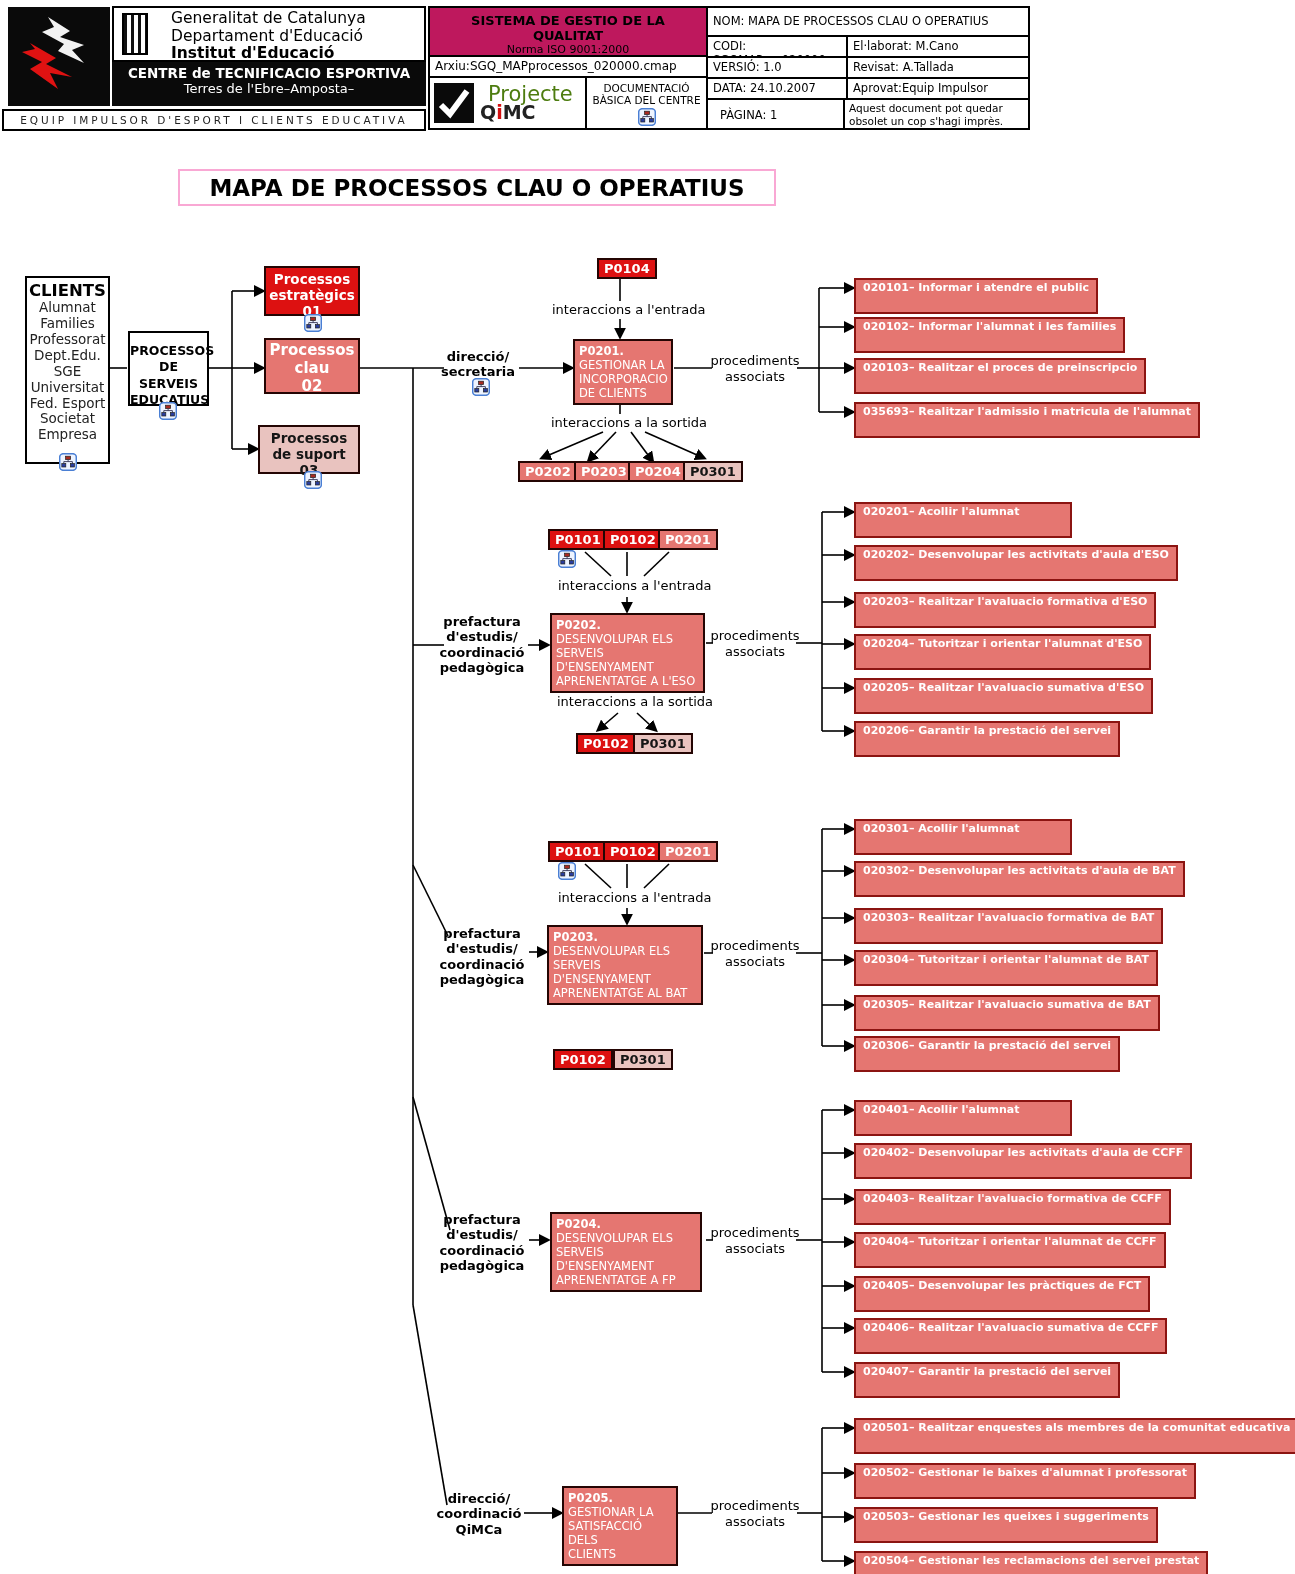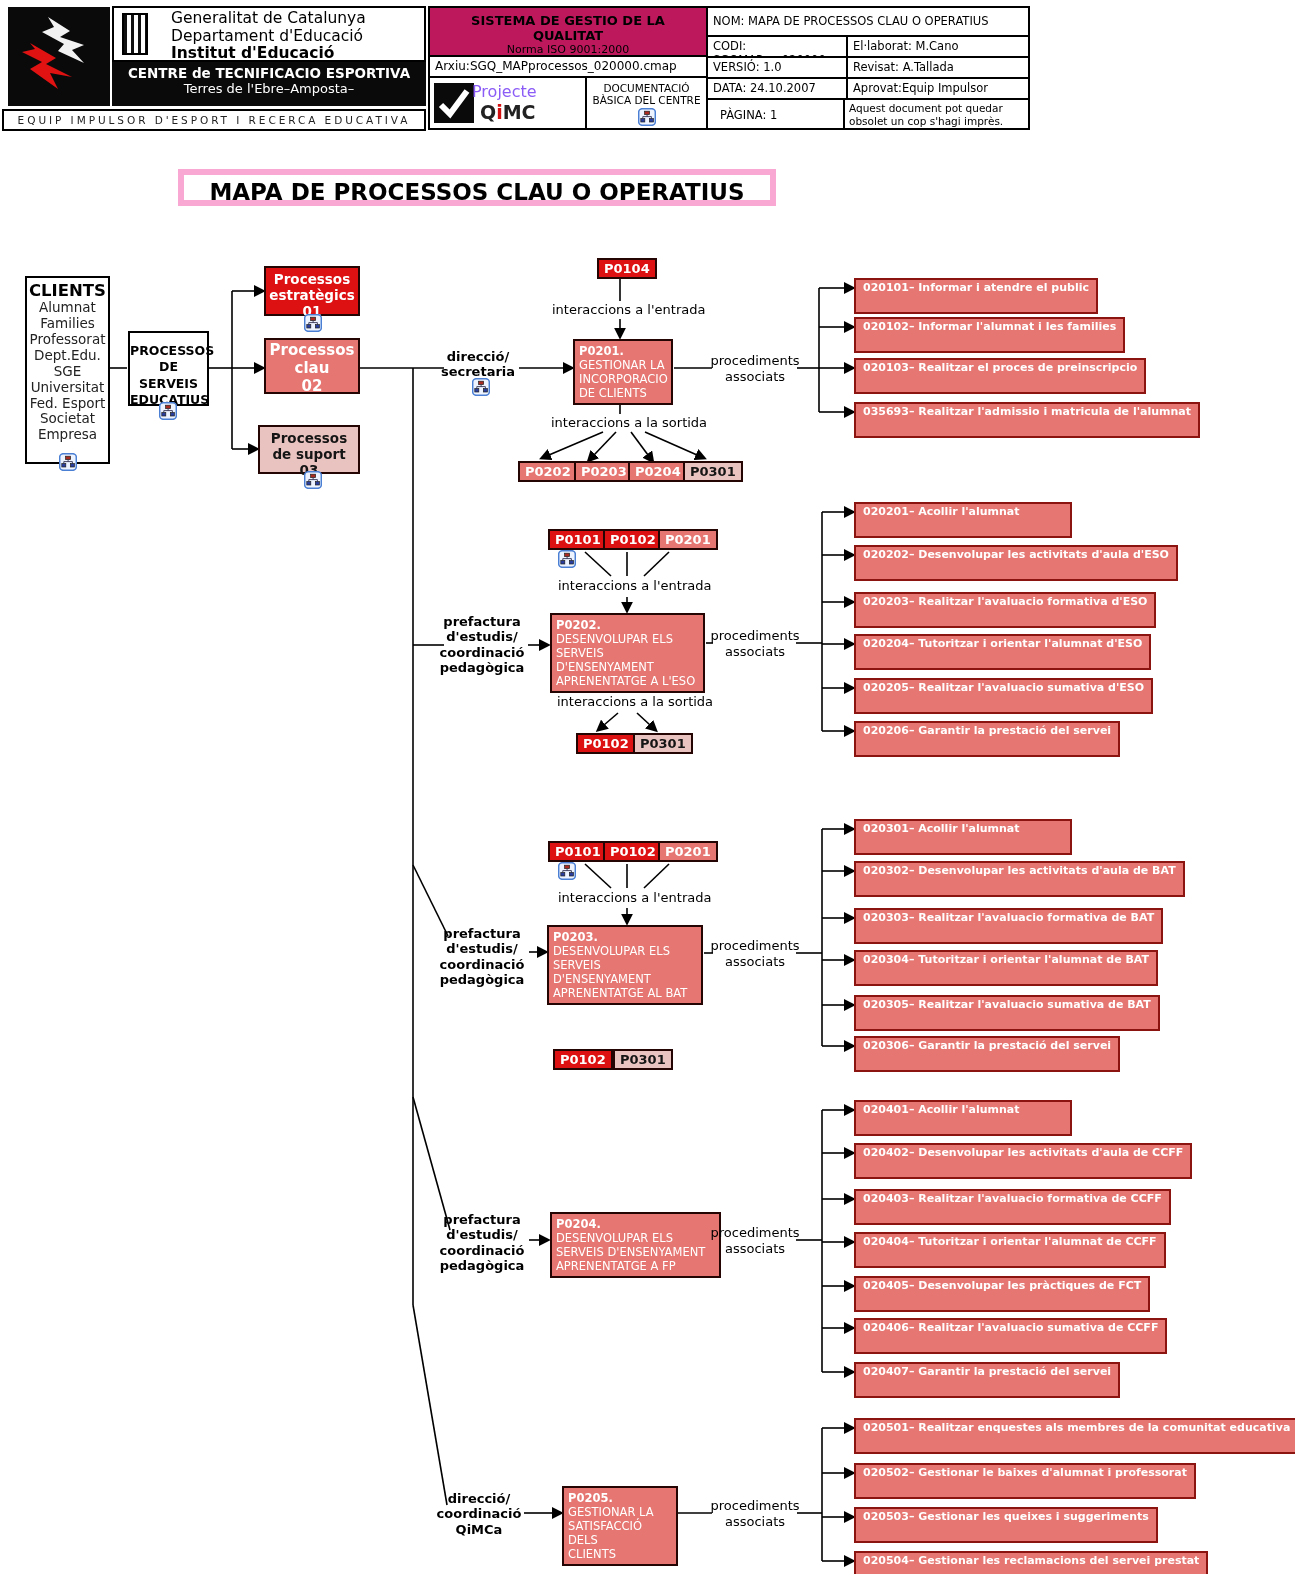--- a/index.html
+++ b/index.html
@@ -145,33 +145,33 @@
       <div style="font-size:15.5px">Departament d'Educació</div>
       <div style="font-size:15.5px;font-weight:bold">Institut d'Educació Secundària</div>
     </div>
   </div>
 
   <div class="abs blackbox" style="left:112px;top:62px;width:314px;height:44px;text-align:center;padding-top:3px">
     <div style="font-size:13.5px;font-weight:bold">CENTRE de TECNIFICACIO ESPORTIVA</div>
     <div style="font-size:13px">Terres de l'Ebre–Amposta–</div>
   </div>
 
-  <div class="abs" style="left:2px;top:109px;width:424px;height:22px;border:2px solid #000;text-align:center;font-size:10.5px;letter-spacing:0.28em;padding-top:3px;color:#222">EQUIP IMPULSOR D'ESPORT I RECERCA EDUCATIVA</div>
+  <div class="abs" style="left:2px;top:109px;width:424px;height:22px;border:2px solid #000;text-align:center;font-size:10.5px;letter-spacing:0.28em;padding-top:3px;color:#222">EQUIP IMPULSOR D'ESPORT I CLIENTS EDUCATIVA</div>
 
   <div class="abs cell gray" style="left:428px;top:6px;width:280px;height:51px">
     <div style="font-size:13px;font-weight:bold;margin-top:3px">SISTEMA DE GESTIO DE LA QUALITAT</div>
     <div style="font-size:11px;font-weight:normal">Norma ISO 9001:2000</div>
   </div>
   <div class="abs cell" style="left:428px;top:55px;width:280px;height:23px;font-size:12px">Arxiu:SGQ_MAPprocessos_020000.cmap</div>
   <div class="abs cell" style="left:428px;top:76px;width:159px;height:54px">
     <svg style="position:absolute;left:4px;top:5px;width:40px;height:40px" viewBox="0 0 40 40">
       <rect width="40" height="40" fill="#0a0a0a"></rect>
       <polyline points="7,22 16,31 33,8" fill="none" stroke="#fff" stroke-width="6"></polyline>
     </svg>
-    <div style="position:absolute;left:42px;top:4px;font-size:16px;color:#8b5cf6">Projecte</div>
+    <div style="position:absolute;left:58px;top:4px;font-size:21px;color:#4d7c0f">Projecte</div>
     <div style="position:absolute;left:50px;top:23px;font-size:19px;font-weight:bold;color:#222"><span>Q</span><span style="color:#d41111">i</span><span>MC</span></div>
   </div>
   <div class="abs cell" style="left:585px;top:76px;width:123px;height:54px;text-align:center">
     <div class="prely" style="font-size:10.5px;margin-top:2px">DOCUMENTACIÓ
 BÀSICA DEL CENTRE</div>
     <div class="mini-icon" style="position:absolute;left:51px;top:30px">
         <svg viewBox="0 0 18 18">
           <rect x="0.7" y="0.7" width="16.6" height="16.6" rx="3.5" fill="#eef4ff" stroke="#4a7fd4" stroke-width="1.5"></rect>
           <rect x="6.6" y="3.2" width="5" height="3.4" fill="#a82a20" stroke="#222" stroke-width="0.7"></rect>
           <path d="M9.1,6.6 V8.6 M4.8,8.6 H13.4 M4.8,8.6 V10.6 M13.4,8.6 V10.6" fill="none" stroke="#333355" stroke-width="0.9"></path>
@@ -183,21 +183,21 @@
   <div class="abs cell" style="left:706px;top:6px;width:324px;height:31px;padding-top:6px">NOM: MAPA DE PROCESSOS CLAU O OPERATIUS</div>
   <div class="abs cell" style="left:706px;top:35px;width:142px;height:23px">CODI: SGQMAPpro020000</div>
   <div class="abs cell" style="left:846px;top:35px;width:184px;height:23px">El·laborat: M.Cano</div>
   <div class="abs cell" style="left:706px;top:56px;width:142px;height:23px">VERSIÓ: 1.0</div>
   <div class="abs cell" style="left:846px;top:56px;width:184px;height:23px">Revisat: A.Tallada</div>
   <div class="abs cell" style="left:706px;top:77px;width:142px;height:23px">DATA: 24.10.2007</div>
   <div class="abs cell" style="left:846px;top:77px;width:184px;height:23px;text-align:left">Aprovat:Equip Impulsor</div>
   <div class="abs cell" style="left:706px;top:98px;width:139px;height:32px;padding-top:8px;padding-left:12px">PÀGINA: 1</div>
   <div class="abs cell" style="left:843px;top:98px;width:187px;height:32px;font-size:10.5px;line-height:1.25;padding:2px 4px">Aquest document pot quedar obsolet un cop s'hagi imprès.</div>
 
-  <div class="abs" style="left:178px;top:169px;width:598px;height:37px;border:6px solid #f9a8d4;text-align:center;font-size:23px;font-weight:bold;line-height:34px;z-index:2">MAPA DE PROCESSOS CLAU O OPERATIUS</div>
+  <div class="abs" style="left:178px;top:169px;width:598px;height:37px;border:2px solid #f9a8d4;text-align:center;font-size:23px;font-weight:bold;line-height:34px;z-index:2">MAPA DE PROCESSOS CLAU O OPERATIUS</div>
 
   <div class="abs" style="left:25px;top:276px;width:85px;height:188px;border:2px solid #000;text-align:center;z-index:2;background:#fff">
     <div style="font-size:16.5px;font-weight:bold;margin-top:3px">CLIENTS</div>
     <div class="prely" style="font-size:13.5px;line-height:1.18;color:#222">Alumnat
 Families
 Professorat
 Dept.Edu.
 SGE
 Universitat
 Fed. Esport
@@ -356,21 +356,21 @@
   <div class="abs proc" style="left:854px;top:861px;z-index:2">020302– Desenvolupar les activitats d'aula de BAT</div>
   <div class="abs proc" style="left:854px;top:908px;z-index:2">020303– Realitzar l'avaluacio formativa de BAT</div>
   <div class="abs proc" style="left:854px;top:950px;z-index:2">020304– Tutoritzar i orientar l'alumnat de BAT</div>
   <div class="abs proc" style="left:854px;top:995px;z-index:2">020305– Realitzar l'avaluacio sumativa de BAT</div>
   <div class="abs proc" style="left:854px;top:1036px;z-index:2">020306– Garantir la prestació del servei</div>
 
   <div class="abs lbl" style="left:434px;top:1212px;width:96px;z-index:2">prefactura
 d'estudis/
 coordinació
 pedagògica</div>
-  <div class="abs main" style="left:550px;top:1212px;width:171px;z-index:2">
+  <div class="abs main" style="left:550px;top:1212px;width:152px;z-index:2">
     <span class="code">P0204.</span><span class="prely">DESENVOLUPAR ELS
 SERVEIS D'ENSENYAMENT
 APRENENTATGE A FP</span>
   </div>
   <div class="abs proc-lbl" style="left:710px;top:1225px;width:90px;z-index:2">procediments
 associats</div>
 
   <div class="abs proc" style="left:854px;top:1100px;z-index:2">020401– Acollir l'alumnat</div>
   <div class="abs proc" style="left:854px;top:1143px;z-index:2">020402– Desenvolupar les activitats d'aula de CCFF</div>
   <div class="abs proc" style="left:854px;top:1189px;z-index:2">020403– Realitzar l'avaluacio formativa de CCFF</div>

